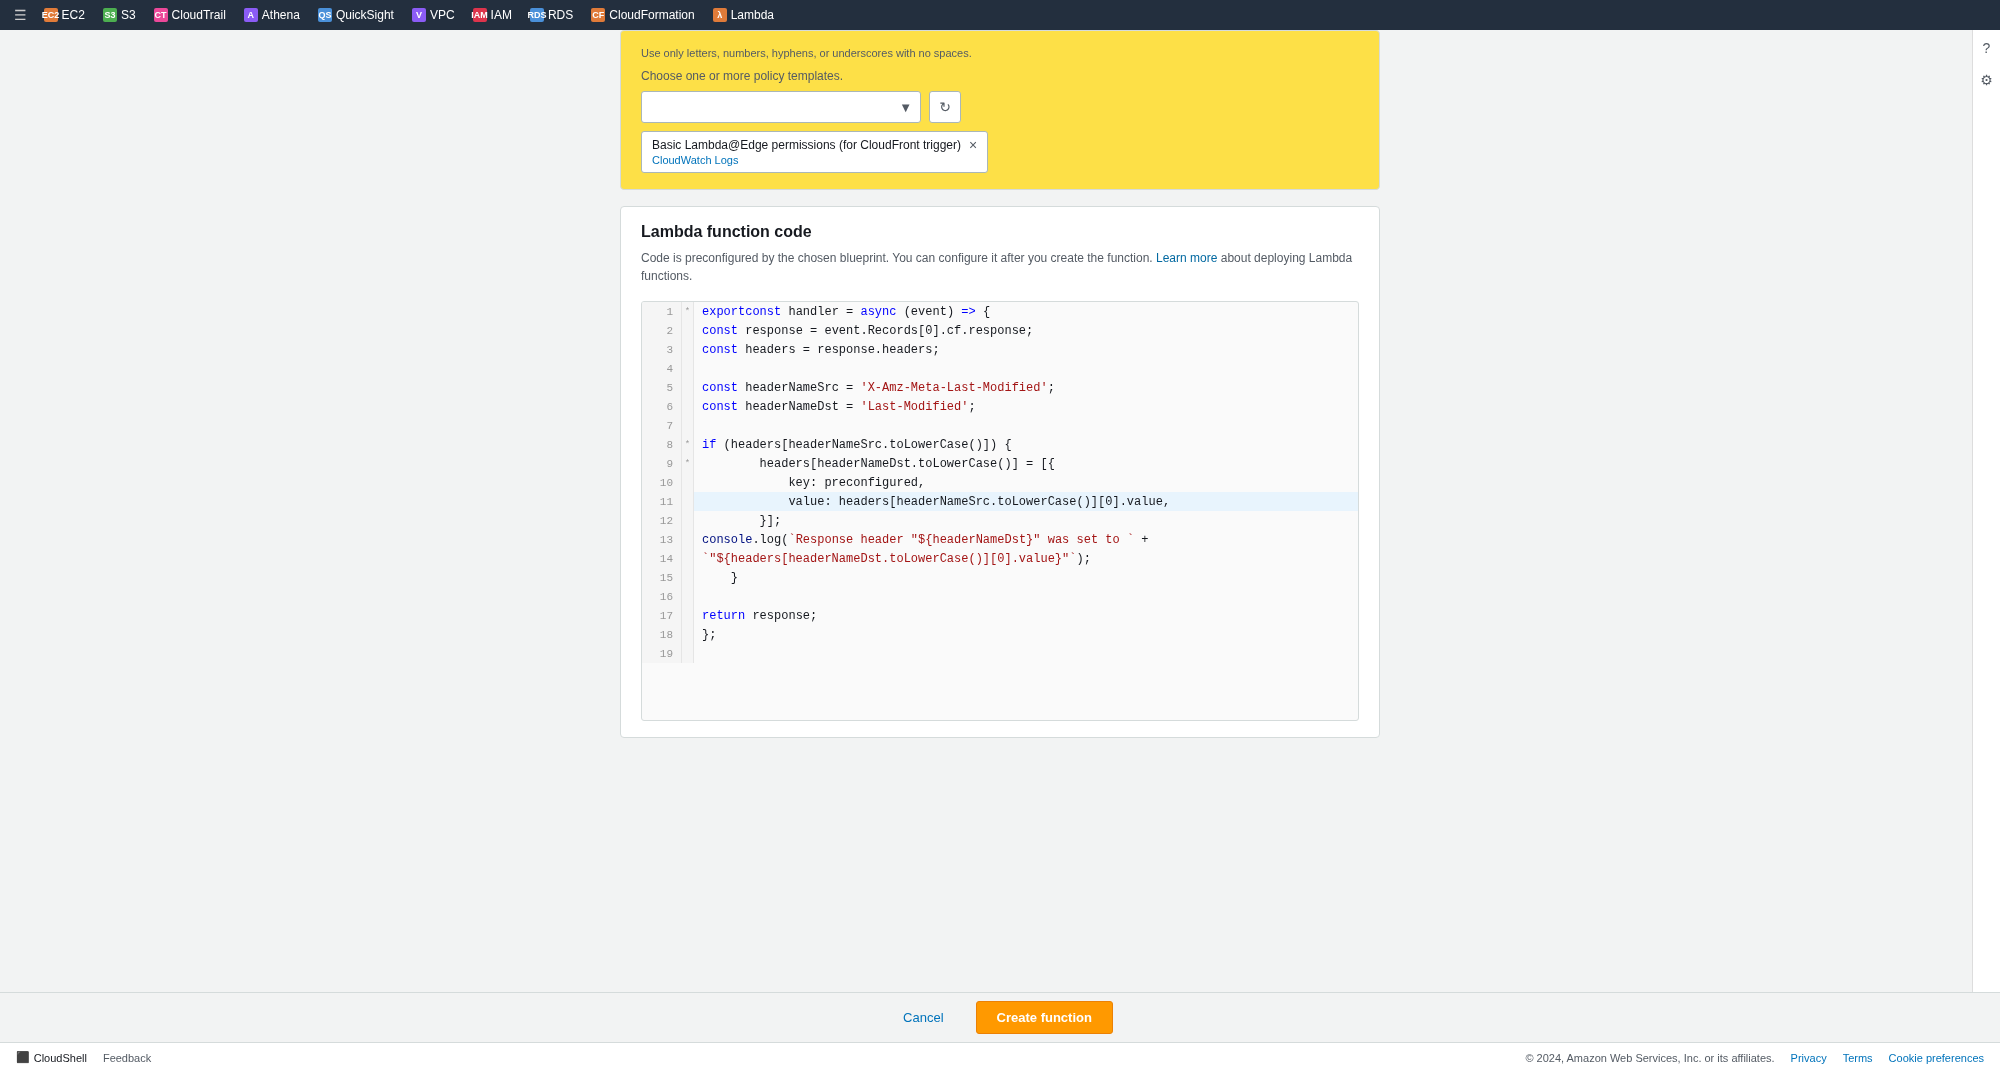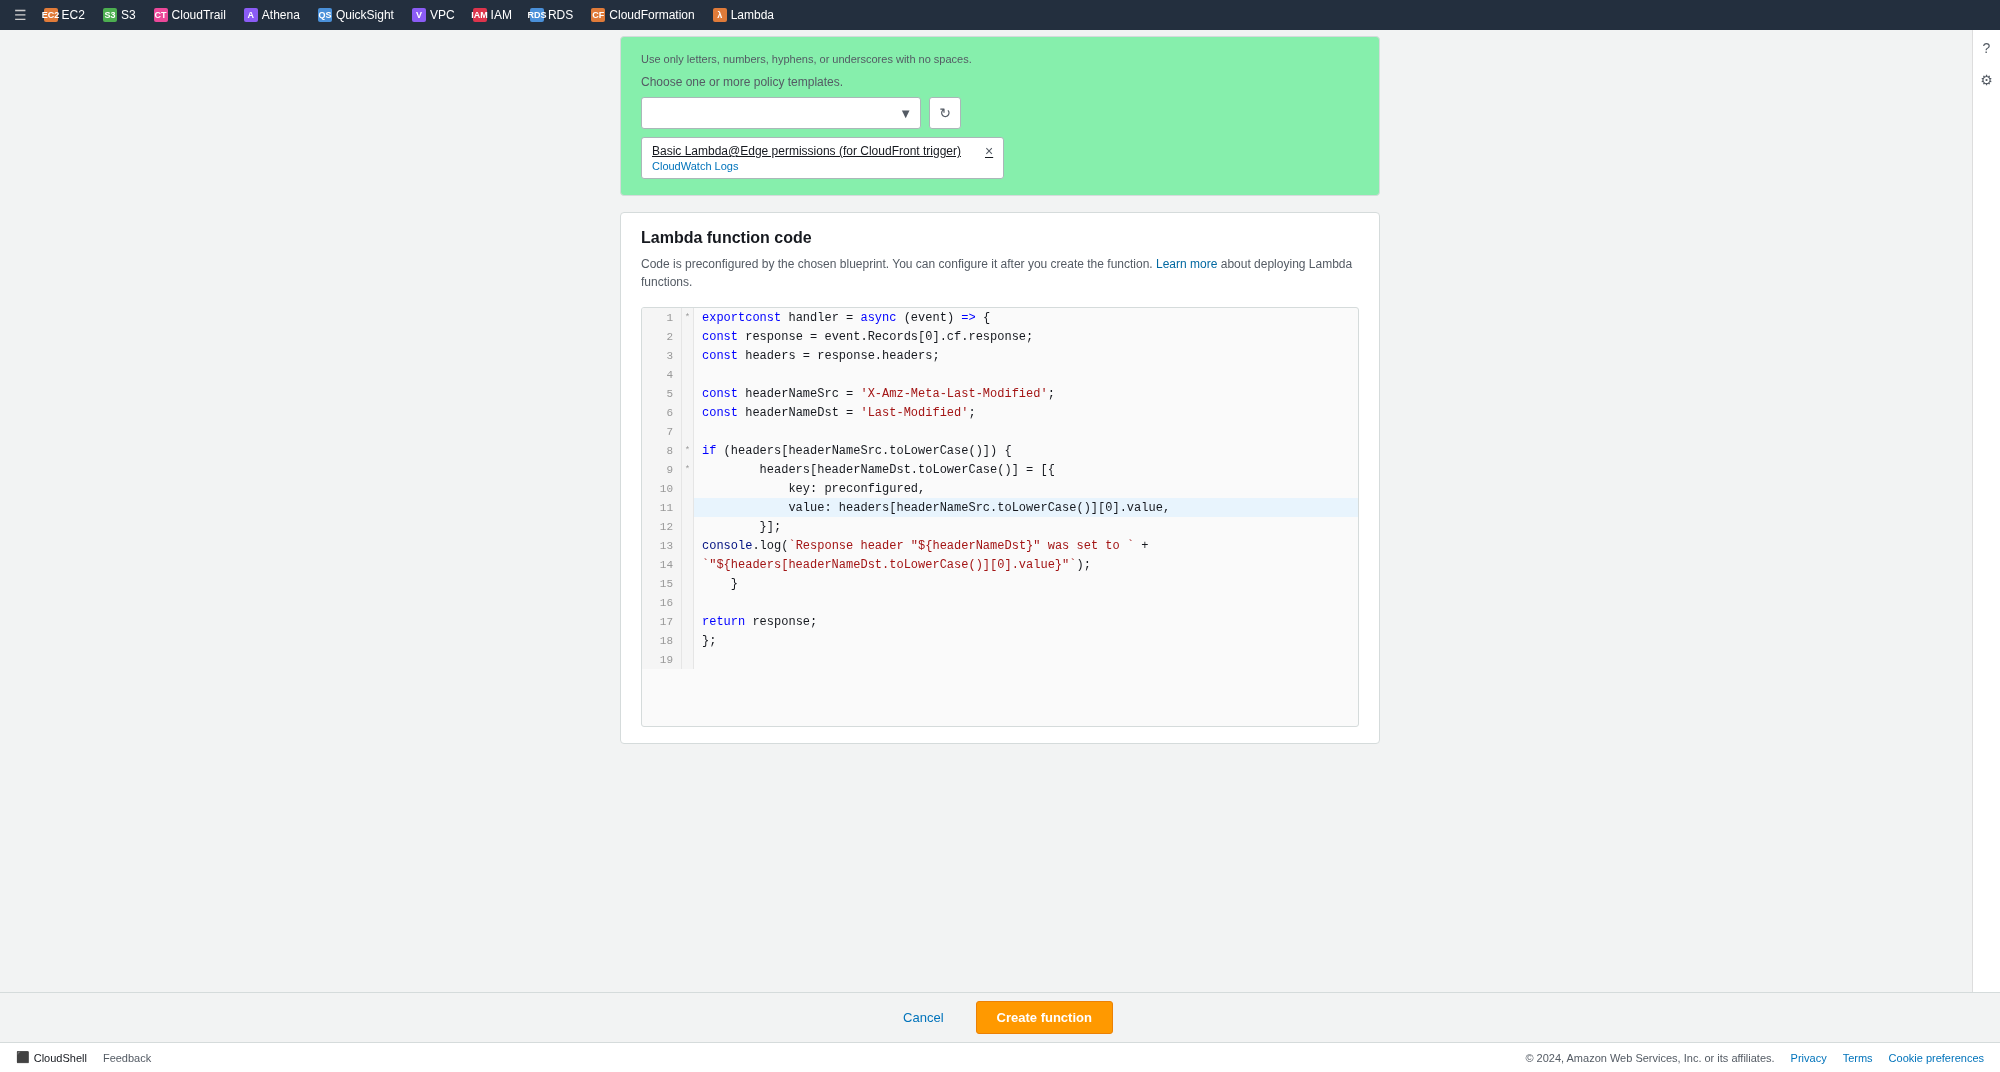--- a/index.html
+++ b/index.html
@@ -88,25 +88,25 @@
     .content-wrapper {
       flex: 1;
       padding: 0 0 80px 0;
       max-width: 760px;
       margin: 0 auto;
       width: 100%;
     }
 
     
     .policy-section {
-      background: #86efac;
+      background: #fde047;
       border: 1px solid #d5dbdb;
       border-radius: 4px;
       padding: 16px 20px;
-      margin-top: 6px;
+      margin-top: 0;
     }
 
     .hint-text {
       font-size: 11px;
       color: #545b64;
       margin-bottom: 10px;
     }
 
     .label-row {
       display: flex;
@@ -178,22 +178,21 @@
       background: #fff;
       border: 1px solid #aab7b8;
       border-radius: 3px;
       padding: 6px 10px;
       min-width: 200px;
     }
     .policy-tag-header {
       display: flex;
       align-items: center;
       justify-content: space-between;
-      gap: 24px;
-      text-decoration: underline;
+      gap: 8px;
     }
     .policy-tag-name {
       font-size: 12px;
       font-weight: 500;
       color: #16191f;
     }
     .policy-tag-sub {
       font-size: 11px;
       color: #0073bb;
       margin-top: 2px;

